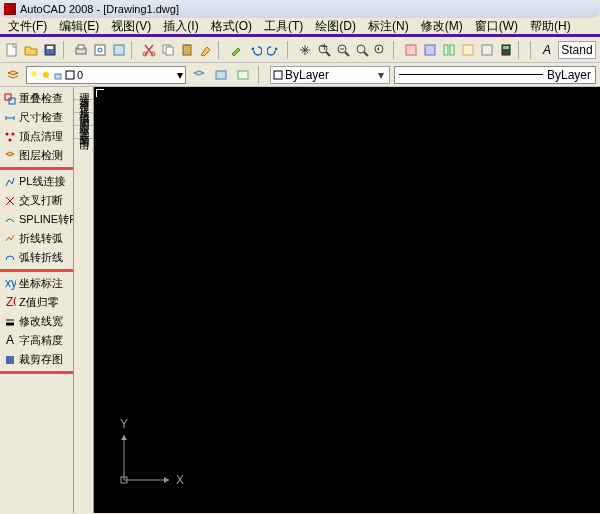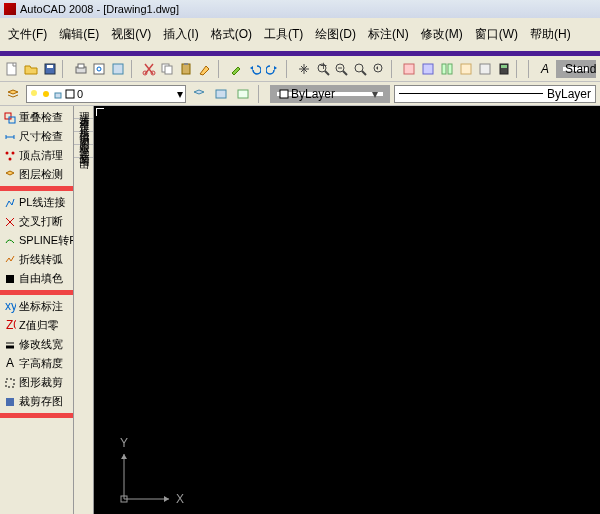--- a/index.html
+++ b/index.html
@@ -1,34 +1,34 @@
 <!DOCTYPE html>
 <html><head>
 <meta charset="utf-8">
 <style>
 *{margin:0;padding:0;box-sizing:border-box;font-family:"Microsoft YaHei",SimSun,sans-serif;font-size:12px;}
 body{background:#ece9d8;width:600px;height:514px;overflow:hidden;}
-.titlebar{height:18px;background:linear-gradient(#e0e8f0,#d0d8e8);display:flex;align-items:center;padding:0 4px;}
+.titlebar{height:18px;background:linear-gradient(#e0e8f0,#d0d8e8);display:flex;align-items:center;padding:0 4px;border-radius:7px;}
 .titlebar .icon{width:12px;height:12px;background:linear-gradient(135deg,#c00,#800);margin-right:4px;}
 .titlebar .title{font-size:11px;color:#000;}
-.menubar{height:38px;background:#ece9d8;display:flex;align-items:center;padding:0 2px;border-bottom:5px solid #4c1d95;}
+.menubar{height:19px;background:#ece9d8;display:flex;align-items:center;padding:0 2px;border-bottom:3px solid #4c1d95;}
 .menubar .menuitem{padding:2px 6px;cursor:default;}
 .toolbar{height:26px;background:#ece9d8;display:flex;align-items:center;padding:2px 4px;border-bottom:1px solid #c0c0c0;gap:2px;}
 .tbtn{width:18px;height:18px;display:flex;align-items:center;justify-content:center;border:1px solid transparent;cursor:pointer;}
 .tbtn svg{width:14px;height:14px;}
 .sep{width:6px;height:18px;border-left:1px solid #aaa;margin:0 2px;}
-.combo{height:18px;border:7px solid #a3a3a3;background:#fff;display:flex;align-items:center;padding:0 2px;font-size:11px;}
+.combo{height:18px;border:1px solid #a3a3a3;background:#fff;display:flex;align-items:center;padding:0 2px;font-size:11px;}
 .combo .drop{width:12px;text-align:center;color:#444;}
 .layerbar{height:24px;background:#ece9d8;display:flex;align-items:center;padding:2px 4px;border-bottom:1px solid #c0c0c0;gap:4px;}
 .layercombo{width:160px;height:18px;border:1px solid #888;background:#fff;display:flex;align-items:center;padding:0 2px;gap:2px;}
 .layercombo .sq{width:10px;height:10px;}
 .layercombo .txt{flex:1;font-size:11px;}
 .workarea{display:flex;height:426px;}
 .leftpanel{width:74px;background:#ece9d8;border-right:1px solid #999;overflow:hidden;}
-.lgroup{border-bottom:5px solid #ef4444;padding:2px 0;}
+.lgroup{border-bottom:3px solid #ef4444;padding:2px 0;}
 .litem{display:flex;align-items:center;padding:2px 4px;gap:3px;cursor:pointer;}
 .litem .licon{width:12px;height:12px;flex-shrink:0;}
 .litem .ltxt{font-size:11px;white-space:nowrap;}
 .vtab{width:20px;background:#ece9d8;border-right:1px solid #999;display:flex;flex-direction:column;}
 .vtabitem{writing-mode:vertical-rl;text-orientation:upright;padding:6px 2px;font-size:10px;border-bottom:1px solid #bbb;cursor:pointer;letter-spacing:-2px;}
 .canvas{flex:1;background:#000;position:relative;}
 .ucs{position:absolute;left:20px;bottom:20px;color:#888;}
 .ucs svg{overflow:visible;}
 .axislbl{fill:#999;font-size:12px;}
 .corner{position:absolute;left:2px;top:2px;width:12px;height:12px;}
@@ -319,23 +319,23 @@
           <span class="ltxt">SPLINE转PL</span>
         </div>
       <div class="litem">
           <svg class="licon" viewBox="0 0 12 12">
             <path d="M2 8l3-4 2 3 3-5" fill="none" stroke="#c60"></path>
           </svg>
           <span class="ltxt">折线转弧</span>
         </div>
       <div class="litem">
           <svg class="licon" viewBox="0 0 12 12">
-            <rect x="2" y="2" width="8" height="8" fill="#000"></rect>
-          </svg>
-          <span class="ltxt">自由填色</span>
+            <path d="M2 8a4 4 0 0 1 8 0" fill="none" stroke="#06c"></path>
+          </svg>
+          <span class="ltxt">弧转折线</span>
         </div>
     </div>
     <div class="lgroup">
       <div class="litem">
           <svg class="licon" viewBox="0 0 12 12">
             <text x="1" y="9" font-size="8" fill="#06c">xy</text>
           </svg>
           <span class="ltxt">坐标标注</span>
         </div>
       <div class="litem">
@@ -349,26 +349,20 @@
             <line x1="2" y1="4" x2="10" y2="4" stroke="#000"></line>
             <line x1="2" y1="8" x2="10" y2="8" stroke="#000" stroke-width="3"></line>
           </svg>
           <span class="ltxt">修改线宽</span>
         </div>
       <div class="litem">
           <svg class="licon" viewBox="0 0 12 12">
             <text x="2" y="9" font-size="9" fill="#000">A</text>
           </svg>
           <span class="ltxt">字高精度</span>
-        </div>
-      <div class="litem">
-          <svg class="licon" viewBox="0 0 12 12">
-            <rect x="2" y="2" width="8" height="8" fill="none" stroke="#000" stroke-dasharray="2"></rect>
-          </svg>
-          <span class="ltxt">图形裁剪</span>
         </div>
       <div class="litem">
           <svg class="licon" viewBox="0 0 12 12">
             <rect x="2" y="2" width="8" height="8" fill="#4a6db0"></rect>
           </svg>
           <span class="ltxt">裁剪存图</span>
         </div>
     </div>
   </div>
 

